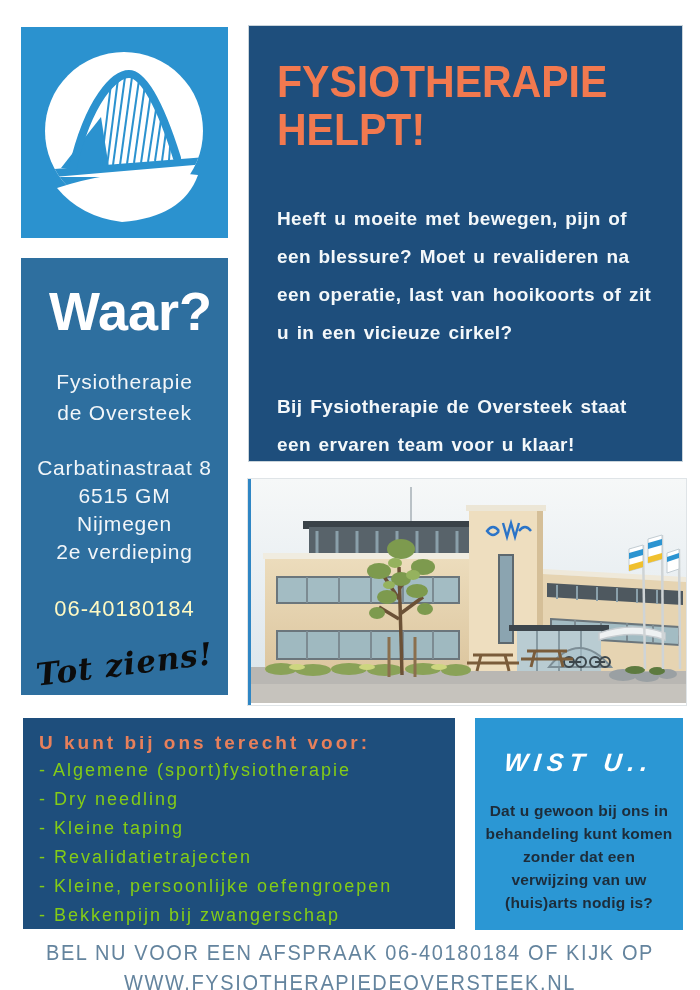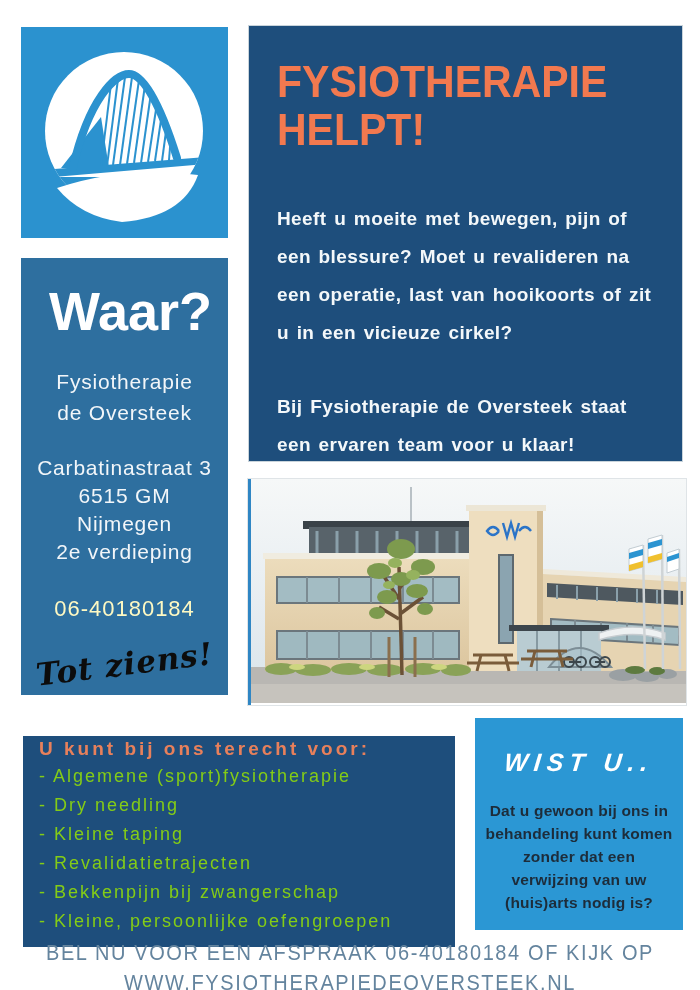--- a/index.html
+++ b/index.html
@@ -23,21 +23,21 @@
   .hero-title{color:#f2794f;font-weight:800;font-size:41px;line-height:45px;margin:32px 0 0 28px;letter-spacing:0px;transform:scaleY(1.08);transform-origin:left top;}
   .hero-p{font-size:19px;font-weight:700;line-height:38px;letter-spacing:.4px;word-spacing:2px;margin:0 24px 0 28px;color:#f4f8fa;}
   .hero-p1{margin-top:52px;}
   .hero-p2{margin-top:36px;}
 
   
   .photo{left:248px;top:479px;width:438px;height:226px;border-left:3px solid #2f86c4;box-shadow:0 0 0 1px #dfe4e7;box-sizing:border-box;overflow:hidden;}
   .photo svg{display:block;}
 
   
-  .services-box{left:23px;top:718px;width:432px;height:211px;background:#1e4e7c;box-sizing:border-box;padding:0 0 0 16px;margin-top:18px;}
+  .services-box{left:23px;top:718px;width:432px;height:211px;background:#1e4e7c;box-sizing:border-box;padding:12px 0 0 16px;}
   .svc-head{color:#e8805b;font-size:19px;font-weight:700;letter-spacing:3px;line-height:26px;}
   .svc-item{color:#84cc16;font-size:18px;letter-spacing:2px;line-height:29px;white-space:nowrap;}
 
   
   .wist-box{left:475px;top:718px;width:208px;height:212px;background:#2b97d4;text-align:center;box-sizing:border-box;}
   .wist-title{margin-top:30px;color:#ffffff;font-style:italic;font-weight:700;font-size:25px;letter-spacing:6px;transform:skewX(-6deg);}
   .wist-body{margin:22px 10px 0 10px;color:#1d2c3a;font-weight:700;font-size:15.5px;line-height:23px;letter-spacing:.2px;}
 
   
   .footer{left:0;top:938px;width:700px;text-align:center;color:#64849e;font-size:20px;letter-spacing:1.6px;line-height:27px;transform:scaleY(1.1);transform-origin:center top;}
@@ -82,21 +82,21 @@
   </svg>
 </div>
 
 <div class="abs waar-box">
   <div class="waar-title">Waar?</div>
   <div class="org-block">
     <div class="org-line">Fysiotherapie</div>
     <div class="org-line">de Oversteek</div>
   </div>
   <div class="addr-block">
-    <div class="addr-line">Carbatinastraat 3</div>
+    <div class="addr-line">Carbatinastraat 8</div>
     <div class="addr-line">6515 GM</div>
     <div class="addr-line">Nijmegen</div>
     <div class="addr-line">2e verdieping</div>
   </div>
   <div class="phone">06-40180184</div>
   <div class="signoff">Tot ziens!</div>
 </div>
 
 <div class="abs hero-box">
   <div class="hero-title">
@@ -288,22 +288,22 @@
     <line x1="160" y1="42" x2="160" y2="8" stroke="#b9c1c6" stroke-width="2"></line>
   </svg>
 </div>
 
 <div class="abs services-box">
   <div class="svc-head">U kunt bij ons terecht voor:</div>
   <div class="svc-item">- Algemene (sport)fysiotherapie</div>
   <div class="svc-item">- Dry needling</div>
   <div class="svc-item">- Kleine taping</div>
   <div class="svc-item">- Revalidatietrajecten</div>
+  <div class="svc-item">- Kleine, persoonlijke oefengroepen</div>
   <div class="svc-item">- Bekkenpijn bij zwangerschap</div>
-  <div class="svc-item">- Kleine, persoonlijke oefengroepen</div>
 </div>
 
 <div class="abs wist-box">
   <div class="wist-title">WIST U..</div>
   <div class="wist-body">Dat u gewoon bij ons in behandeling kunt komen zonder dat een verwijzing van uw (huis)arts nodig is?</div>
 </div>
 
 <div class="abs footer">
   <div>BEL NU VOOR EEN AFSPRAAK 06-40180184 OF KIJK OP</div>
   <div>WWW.FYSIOTHERAPIEDEOVERSTEEK.NL</div>

